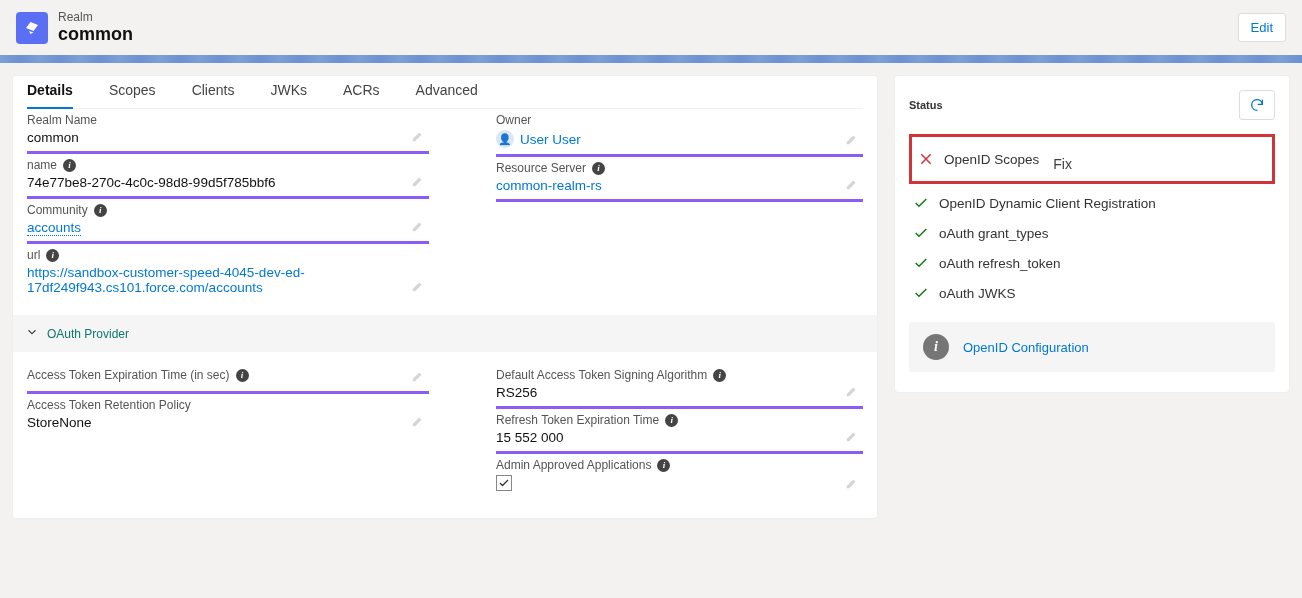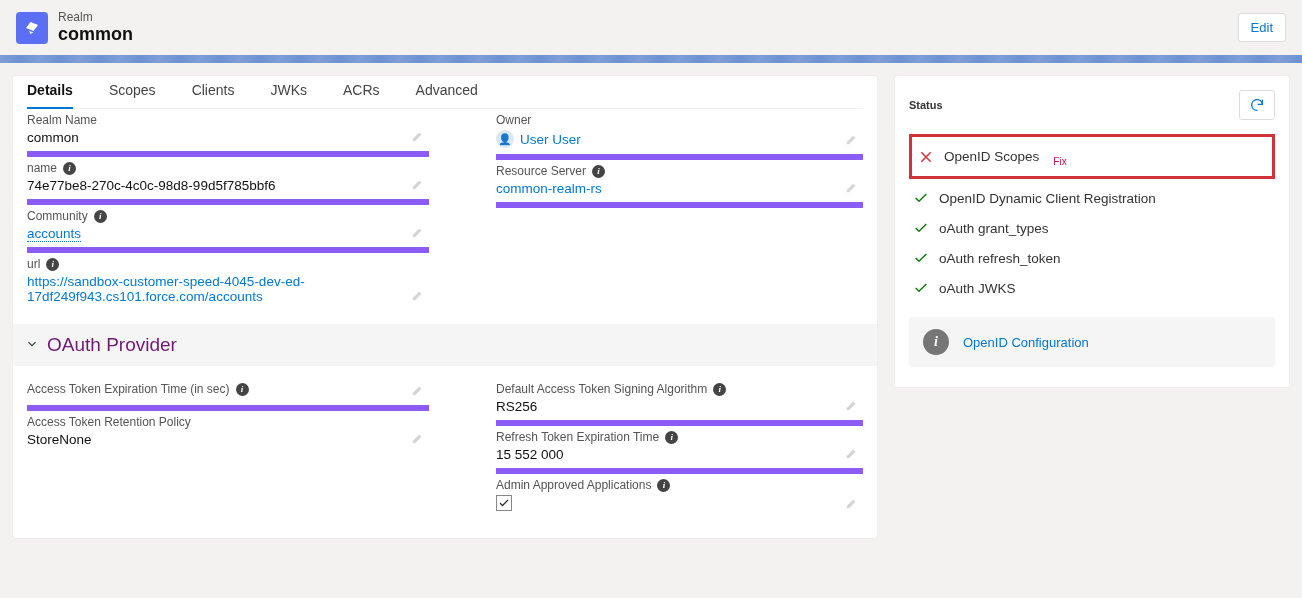--- a/index.html
+++ b/index.html
@@ -19,45 +19,45 @@
   .main-row { display:flex; padding: 12px 12px 20px 12px; gap: 16px; align-items:flex-start; }
   .left-col { flex: 1; background:#fff; border:1px solid #eee; border-radius:4px; padding: 0 14px 20px 14px; }
   .right-col { width: 396px; background:#fff; border:1px solid #eee; border-radius:4px; padding: 14px 14px 20px 14px; }
 
   .tabs { display:flex; gap: 36px; border-bottom:1px solid #f0f0f0; padding: 6px 0 0 0; }
   .tab { padding-bottom: 10px; font-size: 14px; color:#444; cursor:pointer; position:relative; }
   .tab.active { font-weight:700; color:#111; }
   .tab.active::after { content:""; position:absolute; left:0; right:0; bottom:-1px; height:2px; background:#0078d4; }
 
   .form-grid { display:grid; grid-template-columns: 1fr 1fr; gap: 4px 32px; }
-  .field { padding: 4px 0 6px 0; border-bottom: 6px solid #8b5cf6; position:relative; }
+  .field { padding: 4px 0 6px 0; border-bottom: 3px solid #8b5cf6; position:relative; }
   .field.nb { border-bottom:none; }
   .field-label { font-size: 12px; color:#555; display:flex; align-items:center; gap:6px; margin-bottom:3px; }
   .field-value { font-size: 13.5px; color:#111; word-break: break-word; }
   .field-value.link { color:#0078d4; }
   .pencil { position:absolute; right:4px; bottom:8px; width:14px; height:14px; opacity:.35; }
   .pencil svg { width:14px; height:14px; fill:#888; }
   .info-dot { width:13px; height:13px; border-radius:50%; background:#444; color:#fff; font-size:9px; font-weight:700; display:inline-flex; align-items:center; justify-content:center; line-height:1; font-style:italic; font-family: Georgia, serif; }
 
   .owner-row { display:flex; align-items:center; gap:6px; }
   .avatar { width:18px; height:18px; border-radius:50%; background:#dbe7f5; display:inline-flex; align-items:center; justify-content:center; font-size:11px; }
 
-  .section-bar { background:#f5f5f5; padding: 10px 12px; margin: 14px -14px 12px -14px; display:flex; align-items:center; gap:8px; font-size:19px; color:#701a75; }
+  .section-bar { background:#f5f5f5; padding: 10px 12px; margin: 14px -14px 12px -14px; display:flex; align-items:center; gap:8px; font-size:12px; color:#0f766e; }
   .chevron { display:inline-block; }
 
   .status-head { display:flex; align-items:center; justify-content:space-between; margin-bottom:14px; }
   .status-title { font-size:11px; font-weight:700; }
   .refresh-btn { width:36px; height:30px; border:1px solid #ddd; border-radius:3px; background:#fff; display:flex; align-items:center; justify-content:center; cursor:pointer; }
   .refresh-btn svg { width:16px; height:16px; stroke:#0078d4; fill:none; stroke-width:2; }
 
   .status-item { display:flex; align-items:center; gap:10px; padding: 7px 4px; font-size:13.5px; }
   .status-item .icon { width:16px; height:16px; flex-shrink:0; }
   .check svg { stroke:#107c10; fill:none; stroke-width:2.2; }
   .cross svg { stroke:#d13438; fill:none; stroke-width:2.2; }
-  .fix-link { color:#be185d; margin-left:4px; font-size:10px;margin-top:10px; }
+  .fix-link { color:#404040; margin-left:4px; font-size:14px;margin-top:10px; }
   .highlight-box { border: 3px solid #d13438; padding: 2px 6px 2px 2px; margin-bottom:4px; }
 
   .config-box { background:#f5f5f5; border-radius:3px; padding: 12px 14px; display:flex; align-items:center; gap:14px; margin-top:14px; }
   .config-icon { width:26px; height:26px; border-radius:50%; background:#767676; display:flex; align-items:center; justify-content:center; color:#fff; font-style:italic; font-family: Georgia, serif; font-weight:700; font-size:14px; }
 
   .left-stack { grid-column: 1; }
   .right-stack { grid-column: 2; margin-left: 35px; }
 
   .checkbox { width:16px; height:16px; border:1px solid #888; display:inline-flex; align-items:center; justify-content:center; }
   .checkbox svg { width:12px; height:12px; stroke:#333; fill:none; stroke-width:2.5; }

